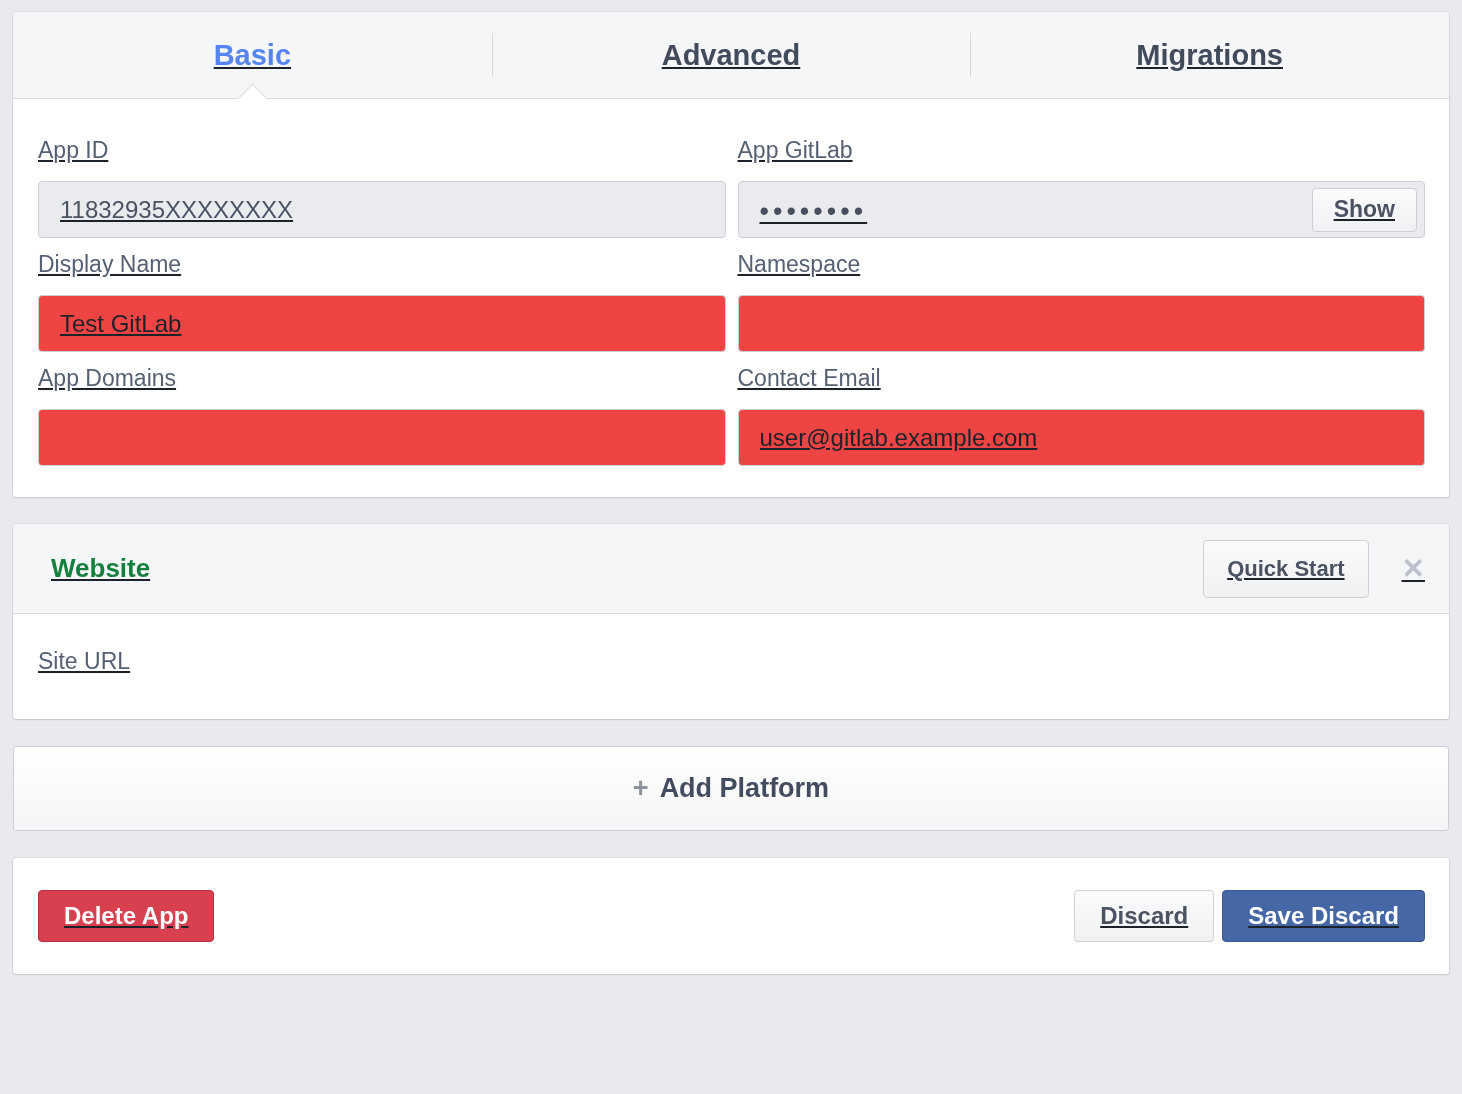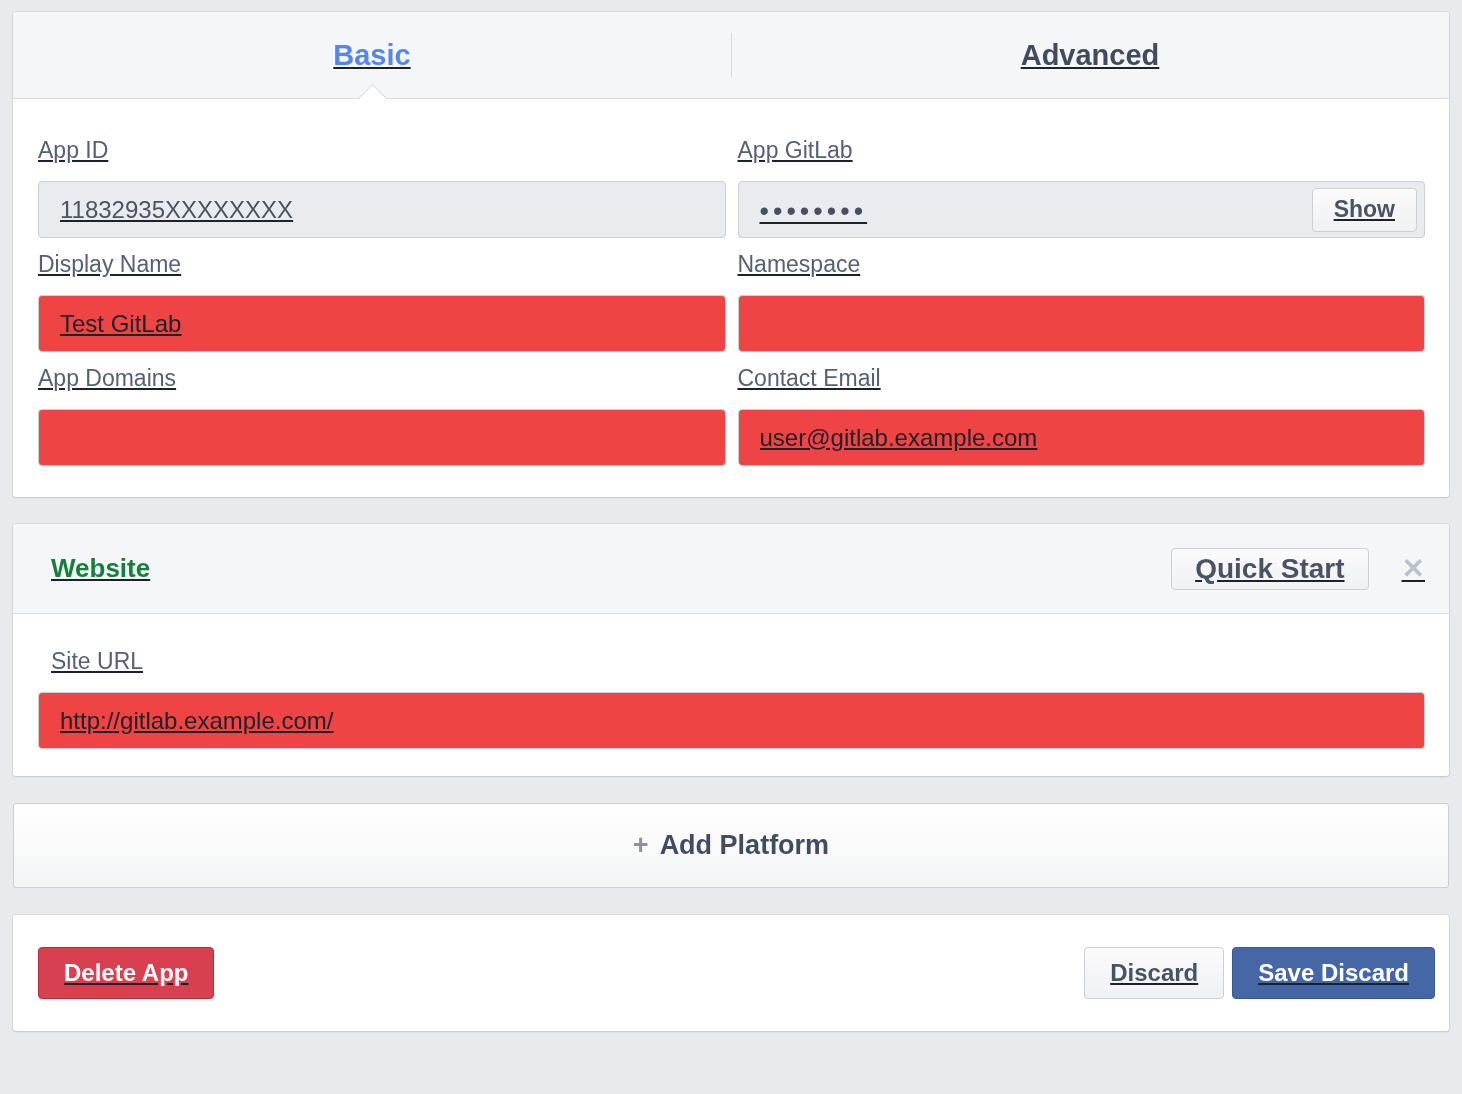--- a/index.html
+++ b/index.html
@@ -122,21 +122,21 @@
     border-radius: 4px;
     cursor: pointer;
     white-space: nowrap;
   }
   .btn-default {
     background: linear-gradient(#fbfbfc, #f0f1f3);
     border: 1px solid #ccd0d5;
     color: #4b5363;
   }
   .btn-show { height: 44px; padding: 0 21px; font-size: 23px; text-align: right; }
-  .btn-quick-start { height: 42px; padding: 0 23px; font-size: 28px; }
+  .btn-quick-start { height: 58px; padding: 0 23px; font-size: 22px; }
   .btn-footer { height: 52px; padding: 0 25px; font-size: 24px; }
   .btn-danger {
     background: #d9404f;
     border: 1px solid #b92c3c;
     color: #ffffff;
   }
   .btn-primary {
     background: #4567a6;
     border: 1px solid #38588f;
     color: #ffffff;
@@ -161,21 +161,21 @@
   }
   .close-x {
     margin-left: 33px;
     font-size: 28px;
     font-weight: bold;
     color: #bcc2cc;
     line-height: 1;
     cursor: pointer;
     user-select: none;
   }
-  .card-body { padding: 33px 24px 27px 25px; }
+  .card-body { padding: 33px 24px 27px 12px; }
   .card-body .field label { margin-left: 13px; }
 
   
   .add-platform {
     display: flex;
     width: 100%;
     height: 85px;
     align-items: center;
     justify-content: center;
     background: linear-gradient(#ffffff, #f4f5f6);
@@ -192,38 +192,41 @@
     color: #8d929b;
     margin-right: 11px;
     font-weight: bold;
   }
 
   
   .footer-bar {
     display: flex;
     align-items: center;
     height: 116px;
-    padding: 0 14px 0 25px;
+    padding: 0 24px 0 25px;
     margin-bottom: 0;
   }
   .footer-spacer { flex: 1; }
   .footer-bar .btn + .btn { margin-left: 8px; }
 </style>
 </head>
 <body>
 
 <div class="page">
 
   <section class="card">
     <nav class="tabbar">
       <div class="tab active">
         <span>Basic</span>
       </div>
       <div class="tab">
         <span>Advanced</span>
+      </div>
+      <div class="tab">
+        <span>Migrations</span>
       </div>
     </nav>
 
     <div class="form-grid">
 
       <div class="field">
         <label>App ID</label>
         <input class="input readonly" type="text" readonly="" value="11832935XXXXXXXX" style="">
       </div>
 
@@ -260,21 +263,20 @@
 
   <section class="card">
     <header class="card-header">
       <h2>Website</h2>
       <button class="btn btn-default btn-quick-start">Quick Start</button>
       <span class="close-x">✕</span>
     </header>
     <div class="card-body">
       <div class="field">
         <label>Site URL</label>
-        <input class="input" type="text" value="http://gitlab.example.com/" style="">
       </div>
     </div>
   </section>
 
   <button class="add-platform">
     <span class="plus">+</span>
     <span>Add Platform</span>
   </button>
 
   <section class="card footer-bar">

